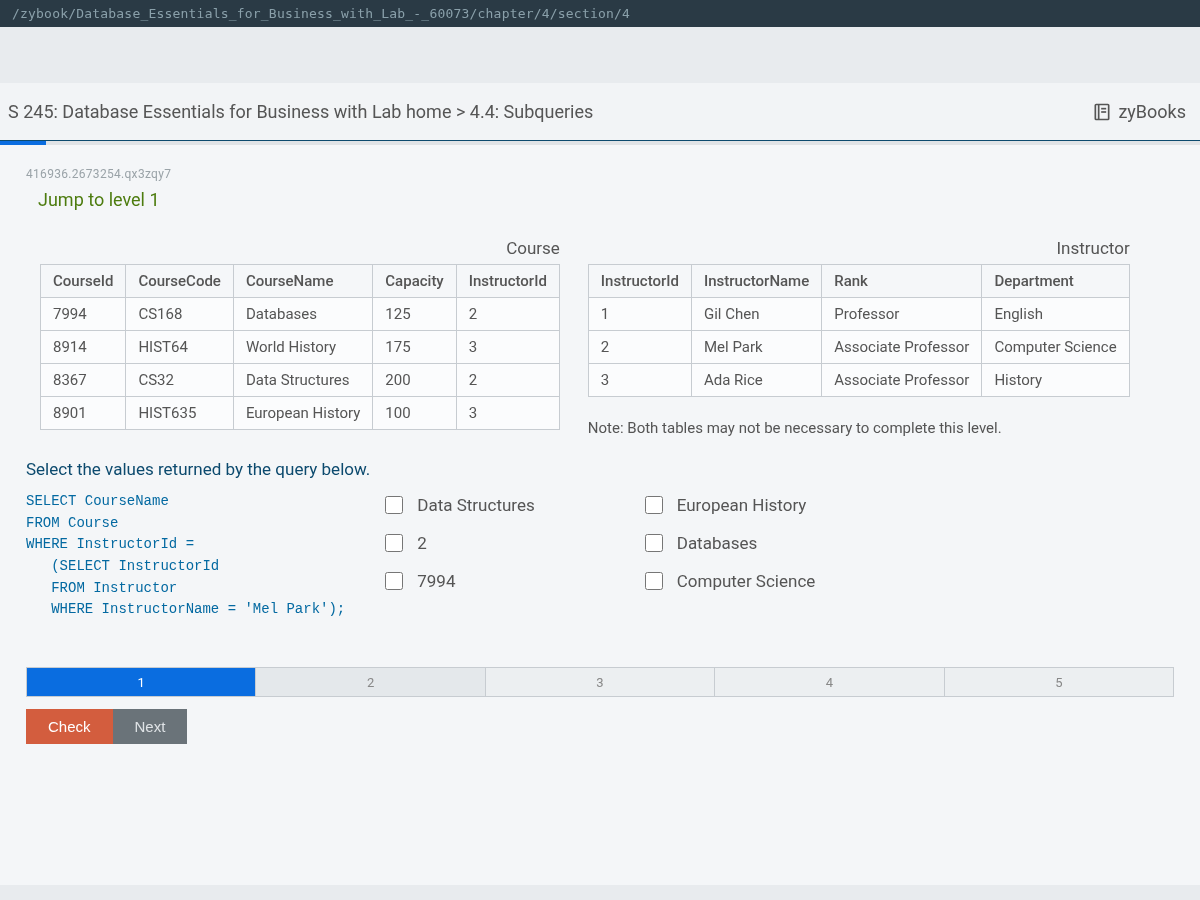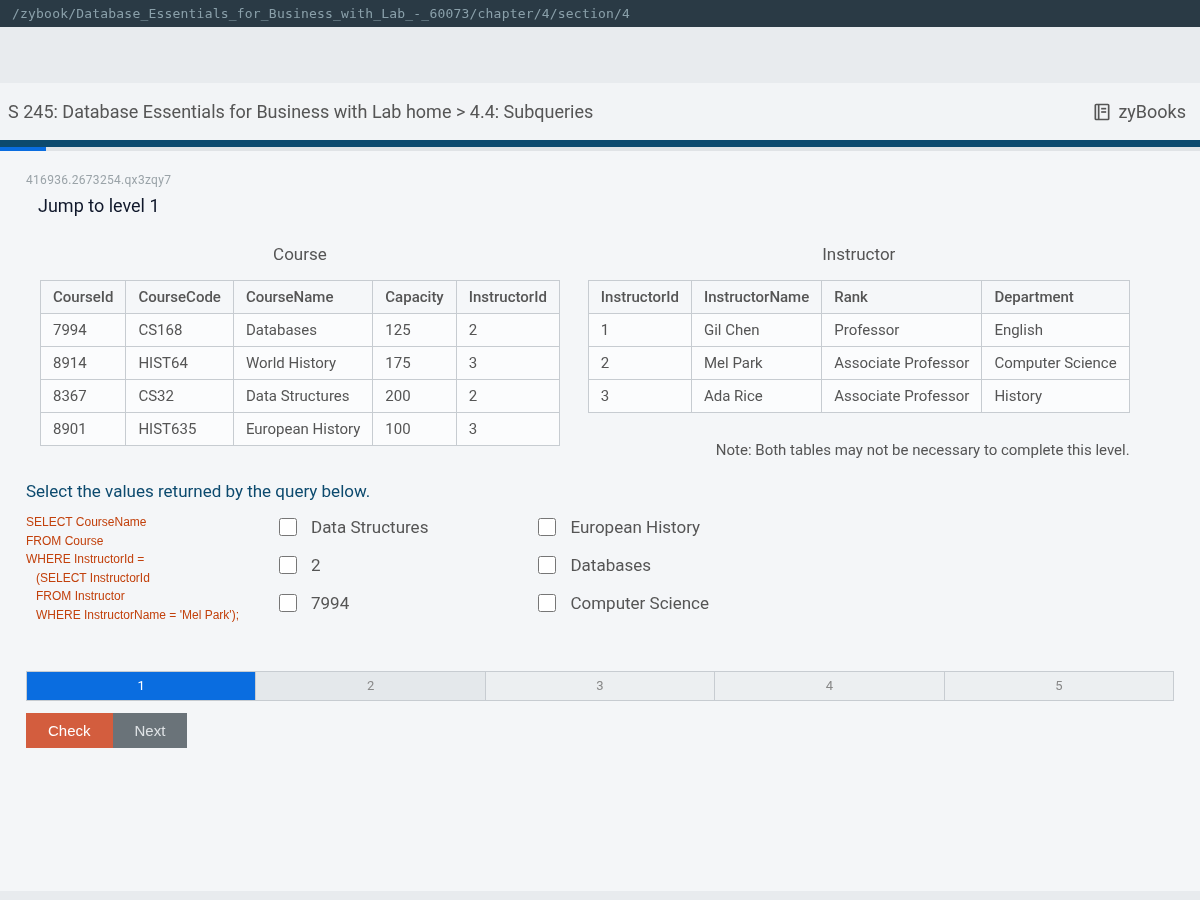--- a/index.html
+++ b/index.html
@@ -1,36 +1,36 @@
 <!DOCTYPE html>
 <html><head>
 <meta charset="utf-8">
 <style>
 * { box-sizing: border-box; margin: 0; padding: 0; }
 body { font-family: -apple-system, BlinkMacSystemFont, "Segoe UI", Roboto, Arial, sans-serif; background: #e8ebee; color: #444; font-size: 15px; }
 .url-bar { background: #2a3a45; color: #8aa0aa; padding: 6px 12px; font-size: 13px; font-family: monospace; letter-spacing: .2px; }
-.header { background: #f2f4f6; border-bottom: 7px solid #0c4a6e; display: flex; align-items: center; justify-content: space-between; padding: 18px 14px 18px 8px; margin-top: 56px; }
+.header { background: #f2f4f6; border-bottom: 1px solid #0c4a6e; display: flex; align-items: center; justify-content: space-between; padding: 18px 14px 18px 8px; margin-top: 56px; }
 .breadcrumb { color: #555; font-size: 18px; font-weight: 400; }
 .brand { display:flex; align-items:center; gap:6px; color:#555; font-size:18px; }
 .brand svg { width:20px; height:20px; fill:none; stroke:#555; stroke-width:2; }
 .indicator-bar { height:4px; background:#e0e3e6; position:relative; }
 .indicator-bar .seg { position:absolute; left:0; top:0; height:100%; width:46px; background:#0a6de0; }
 .content { background:#f4f6f8; padding: 22px 26px 0 26px; min-height: 740px; }
 .meta { color:#9aa3a8; font-size:12px; margin-bottom: 8px; letter-spacing:.3px; }
-.jump { color:#0f172a; font-size:18px; margin: 0 0 28px 12px; }
+.jump { color:#4d7c0f; font-size:18px; margin: 0 0 28px 12px; }
 .tables-wrap { display:flex; gap:28px; align-items:flex-start; padding-left:14px; }
 .tbl-block { }
-.tbl-title { text-align:center; color:#555; font-size:17px; margin-bottom:16px; }
+.tbl-title { text-align:right; color:#555; font-size:17px; margin-bottom:6px; }
 table { border-collapse:collapse; background:#fbfcfd; }
 th, td { border:1px solid #c7ccd1; padding:7px 12px; font-size:15px; color:#555; text-align:left; white-space:nowrap; }
 th { font-weight:500; background:#f5f7f9; }
-.note { color:#555; font-size:15px; margin-top: 28px; text-align: right; }
+.note { color:#555; font-size:15px; margin-top: 22px; }
 .prompt { color:#0c4a6e; font-size:17px; margin:22px 0 12px 0; }
 .query-row { display:flex; align-items:flex-start; gap:40px; }
-pre.sql { font-family: Liberation Sans, sans-serif; font-size:12px; color:#c2410c; line-height:1.55; white-space:pre; }
+pre.sql { font-family: Liberation Mono, monospace; font-size:14px; color:#0369a1; line-height:1.55; white-space:pre; }
 .answers { display:grid; grid-template-columns: auto auto; column-gap:110px; row-gap:18px; padding-top:4px; }
 .ans { display:flex; align-items:center; gap:14px; }
 .ans input[type=checkbox] { width:18px; height:18px; accent-color:#0a6de0; }
 .ans span { font-size:17px; color:#555; }
 .progress-area { margin-top:46px; }
 .steps { display:flex; height:30px; border:1px solid #c7ccd1; background:#eceff1; }
 .step { flex:1; display:flex; align-items:center; justify-content:center; font-size:13px; color:#888; border-right:1px solid #c7ccd1; position:relative; }
 .step:last-child { border-right:none; }
 .step.active { background:#0a6de0; color:#fff; }
 .step.sub { background:#e4e8eb; }

